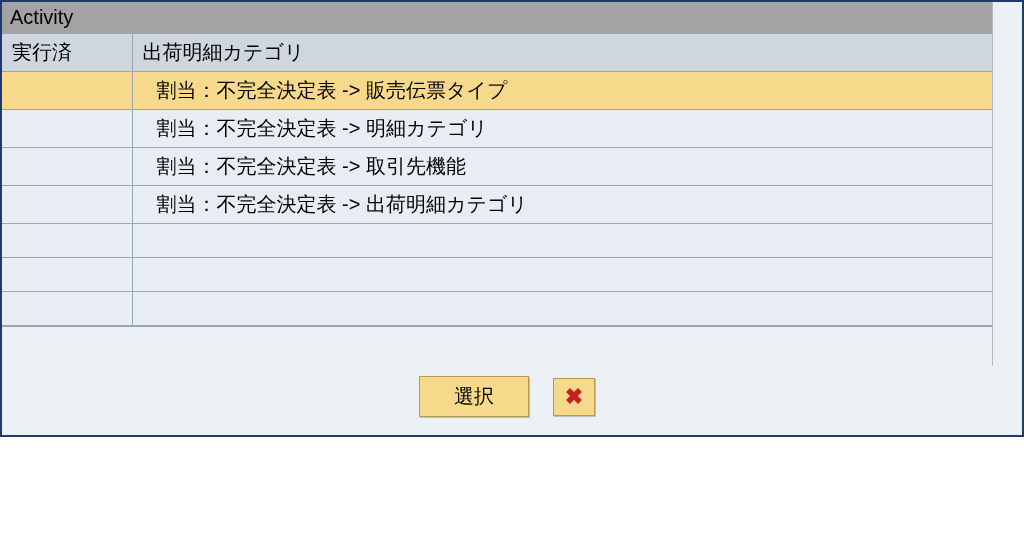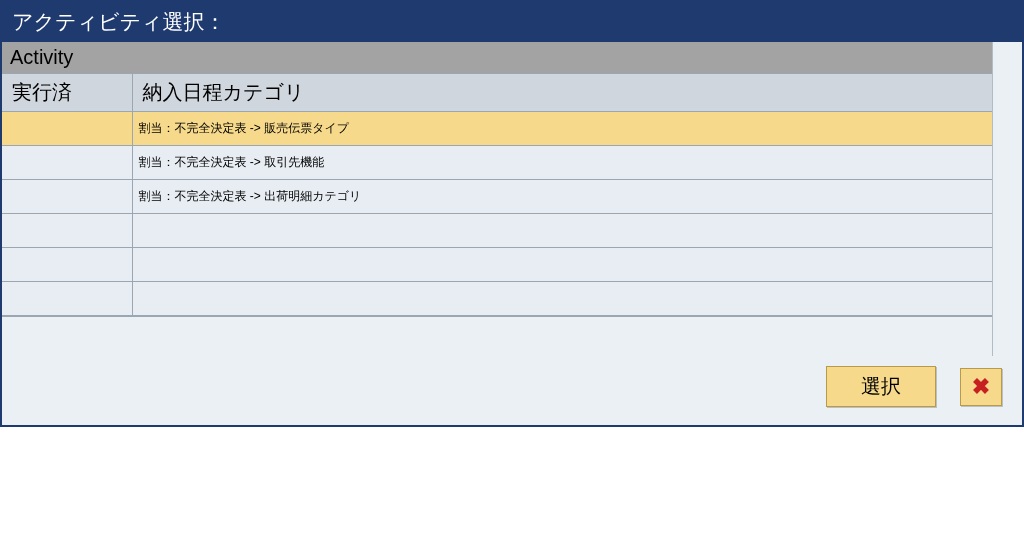--- a/index.html
+++ b/index.html
@@ -69,22 +69,22 @@
     
     th:last-child {
       border-right: none;
     }
     
     th.col-executed {
       width: 130px;
     }
     
     td {
-      font-size: 12px;
-      padding: 5px 6px;
+      font-size: 20px;
+      padding: 5px 24px;
       border-bottom: 1px solid #9aa6b2;
       border-right: 1px solid #9aa6b2;
       background: #e7edf2;
       height: 34px;
       color: #000;
     }
     
     td:last-child {
       border-right: none;
     }
@@ -94,21 +94,21 @@
     }
     
     .footer-spacer {
       height: 40px;
       background: #eaf0f4;
       border-top: 1px solid #9aa6b2;
     }
     
     .button-bar {
       display: flex;
-      justify-content: flex-end;
+      justify-content: center;
       align-items: center;
       padding: 10px 20px 18px 10px;
       gap: 24px;
       background: #eaf0f4;
     }
     
     .btn-select {
       background: #f6d98a;
       border: 1px solid #b89b4a;
       font-size: 20px;
@@ -130,37 +130,40 @@
       display: flex;
       align-items: center;
       justify-content: center;
       box-shadow: 1px 1px 0 rgba(0,0,0,0.2);
     }
   </style>
 </head>
 <body>
 
 <div class="dialog">
-  <div class="dialog-title">アクティビティ選択：</div>
 
   <div class="content-area">
     <div class="main-content">
       <div class="group-header">Activity</div>
 
       <table>
         <thead>
           <tr>
             <th class="col-executed">実行済</th>
-            <th>納入日程カテゴリ</th>
+            <th>出荷明細カテゴリ</th>
           </tr>
         </thead>
         <tbody id="table-body">
             <tr class="selected">
               <td></td>
               <td>割当：不完全決定表 -&gt;  販売伝票タイプ</td>
+            </tr>
+            <tr>
+              <td></td>
+              <td>割当：不完全決定表 -&gt;  明細カテゴリ</td>
             </tr>
             <tr>
               <td></td>
               <td>割当：不完全決定表 -&gt;  取引先機能</td>
             </tr>
             <tr>
               <td></td>
               <td>割当：不完全決定表 -&gt;  出荷明細カテゴリ</td>
             </tr>
             <tr>

